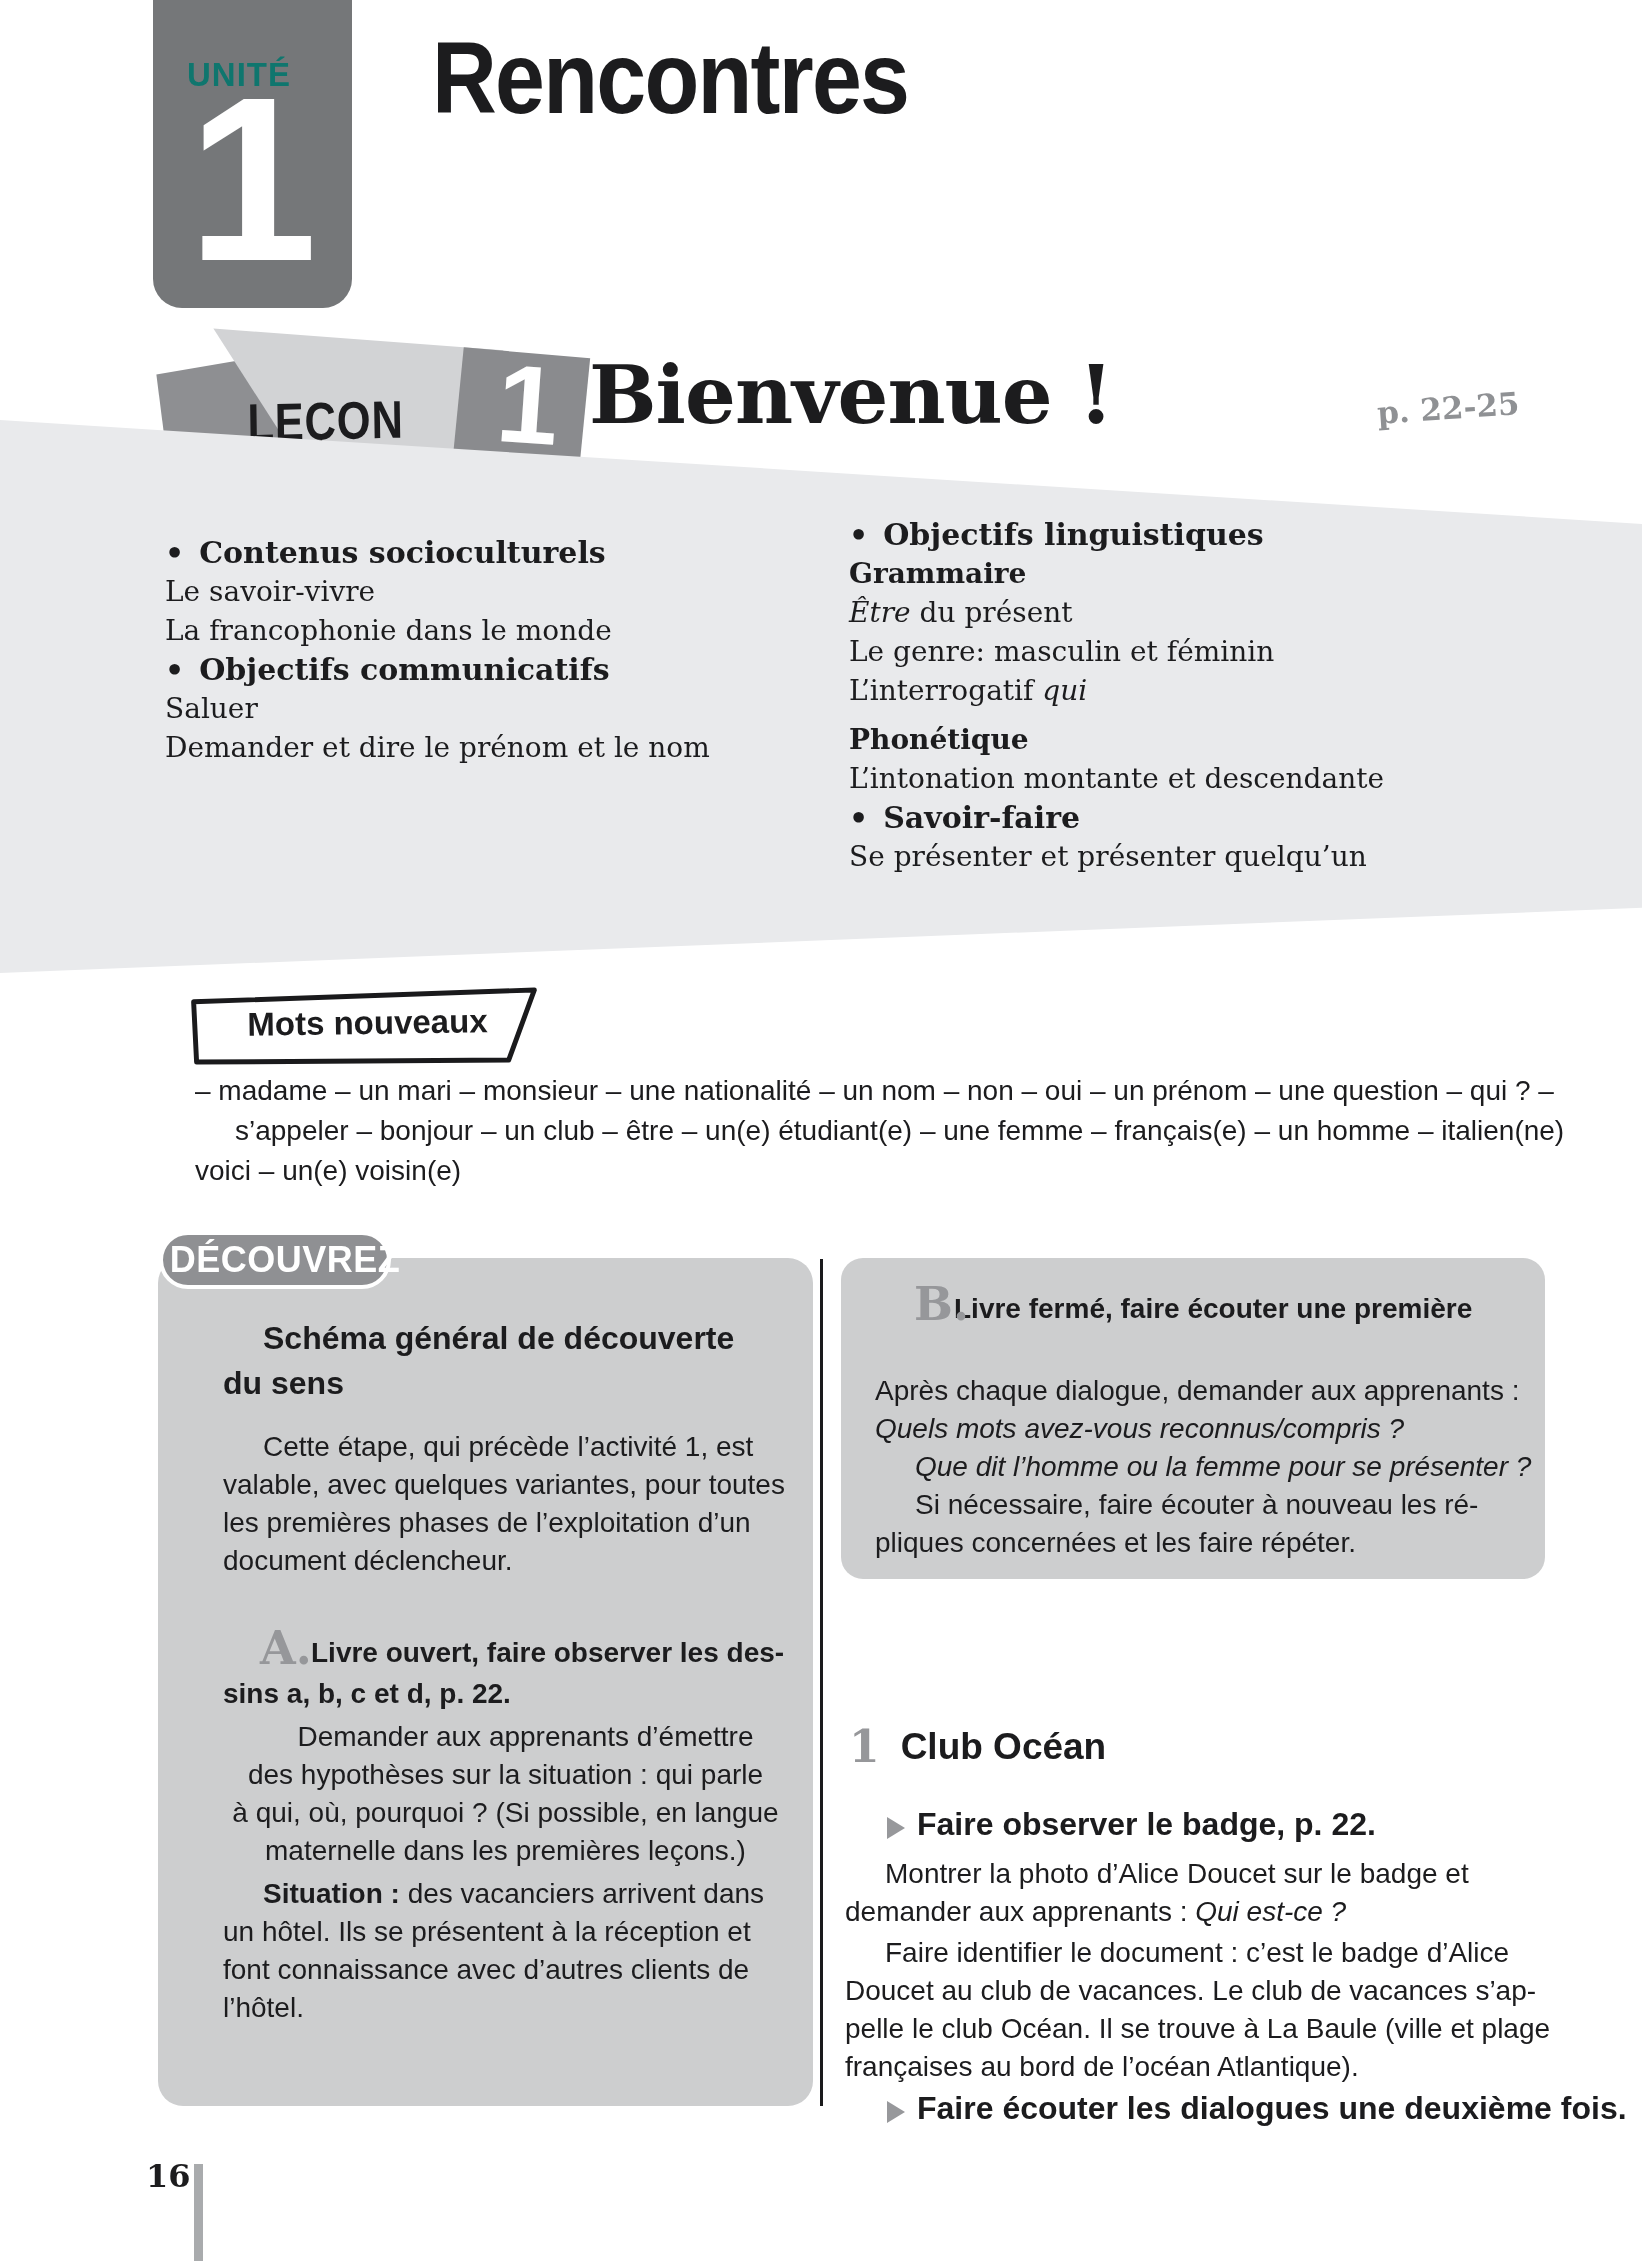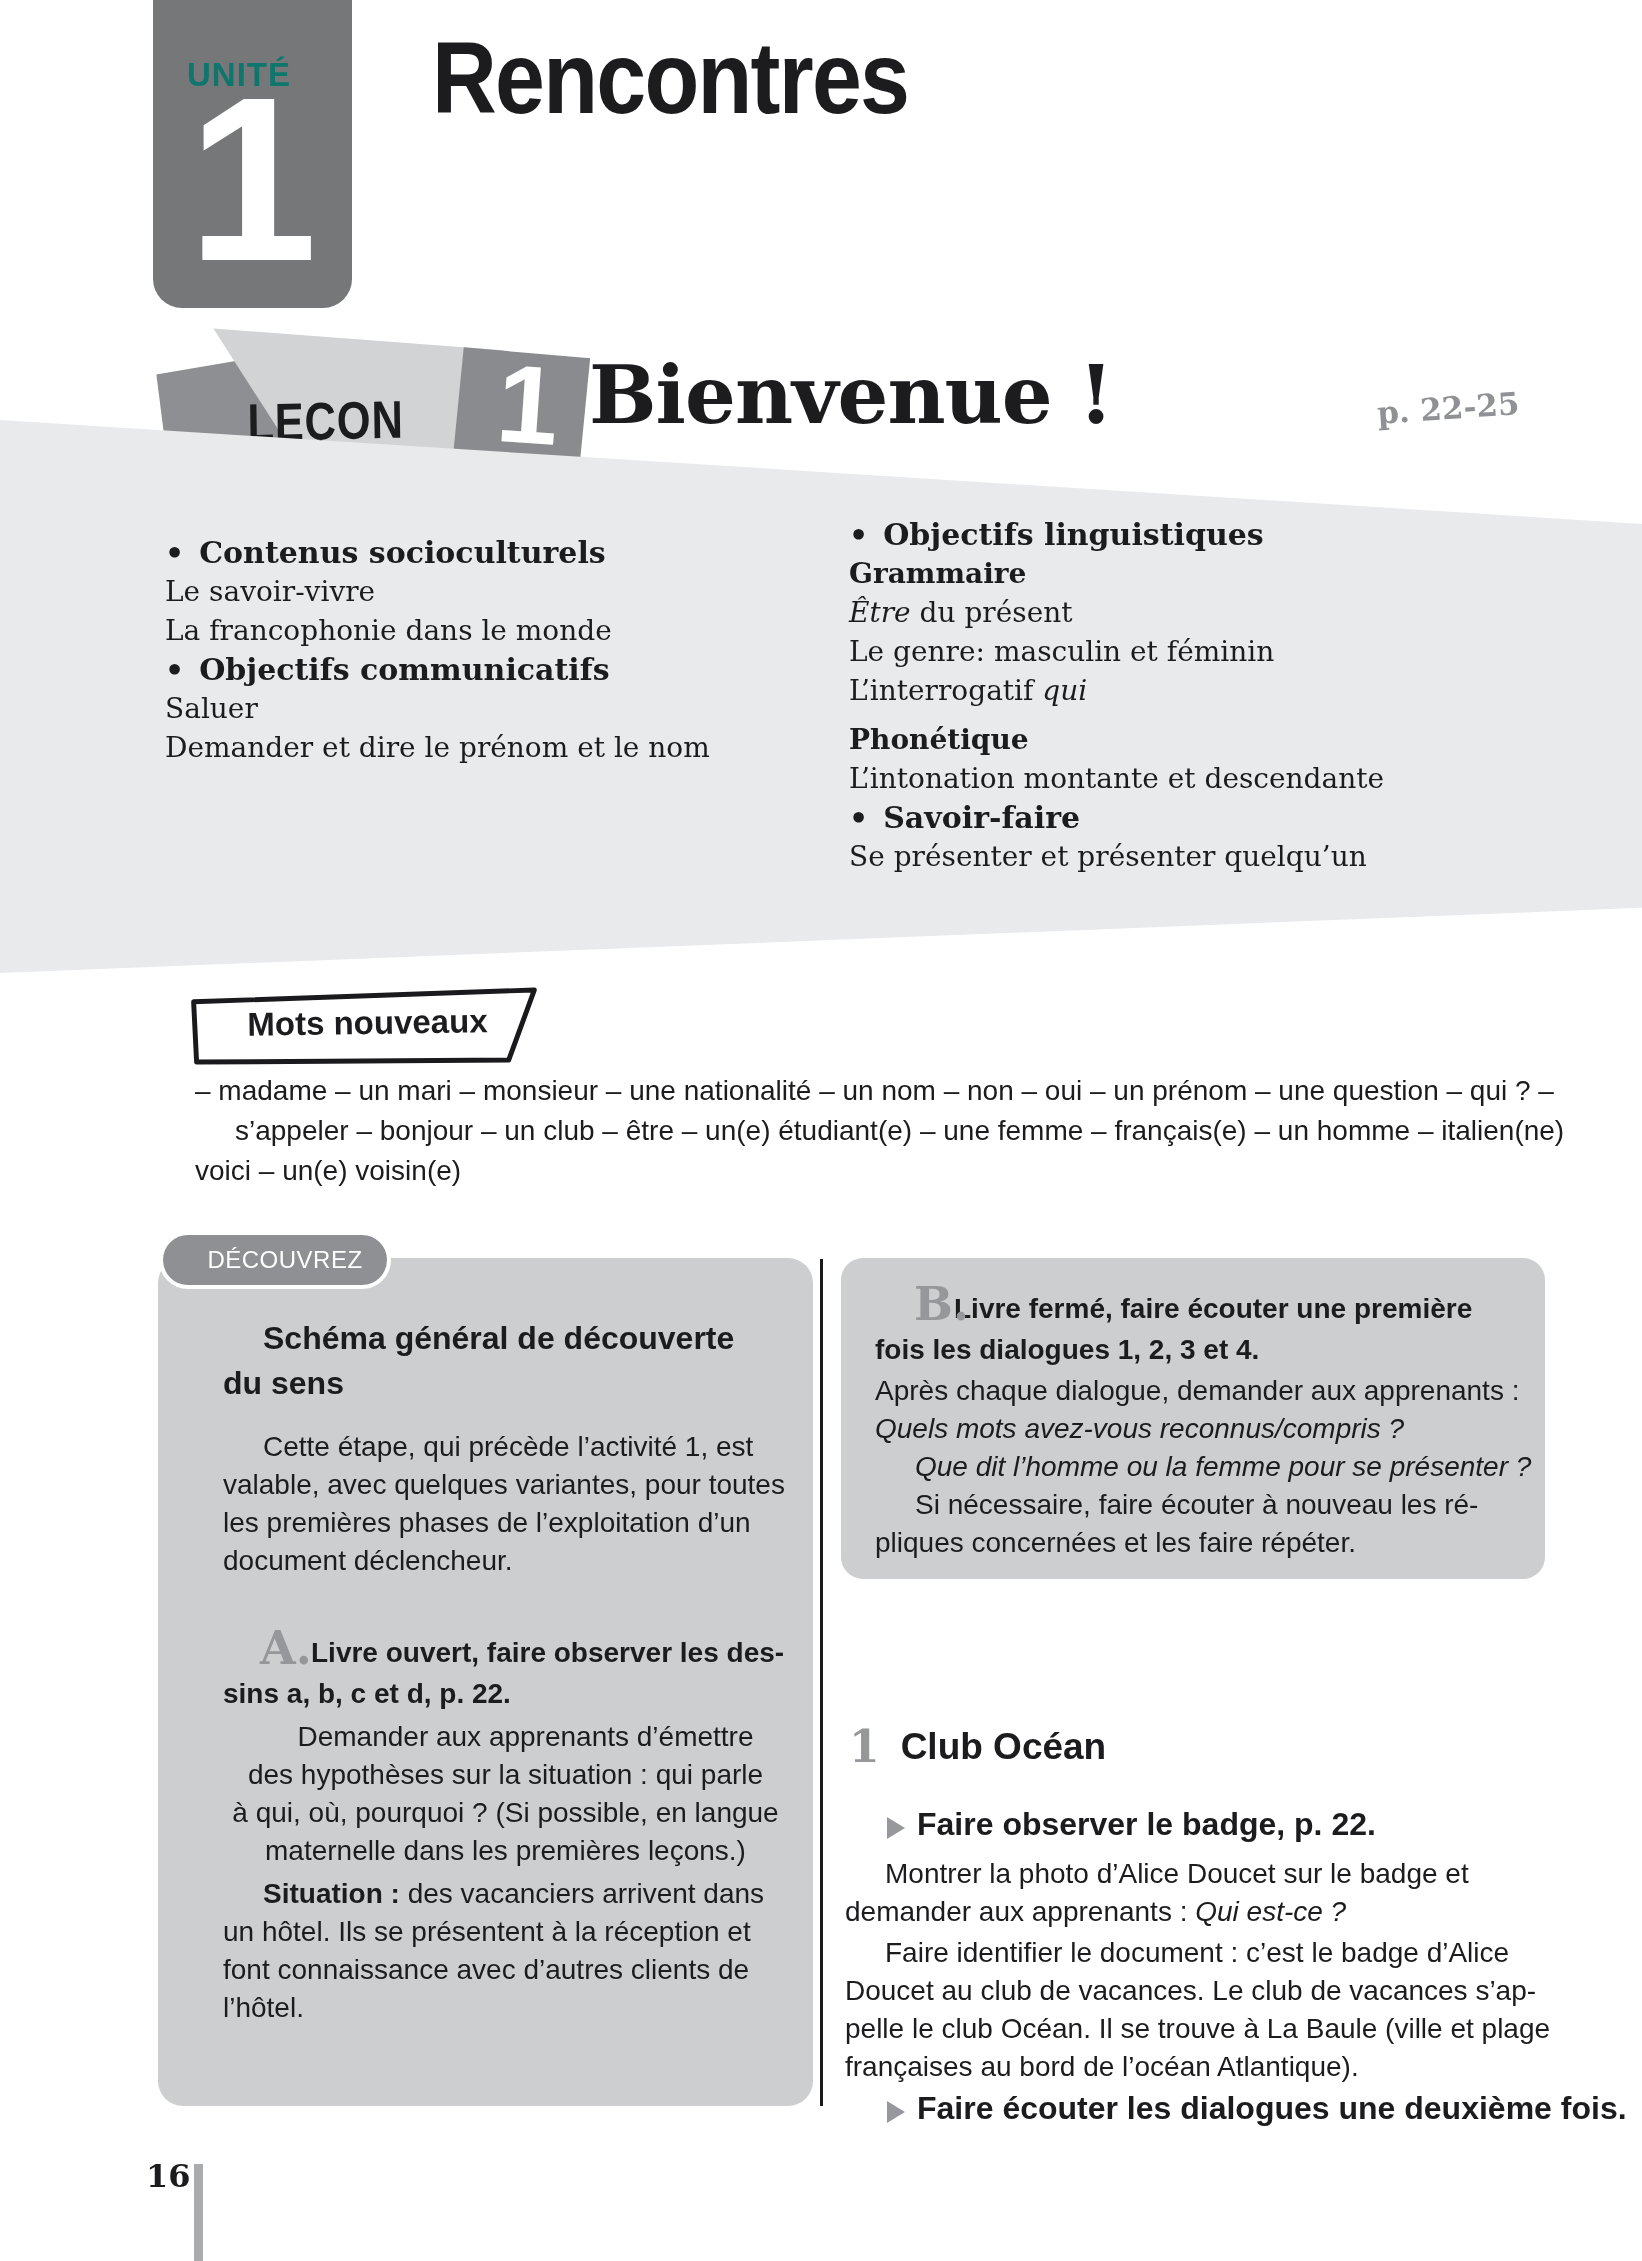--- a/index.html
+++ b/index.html
@@ -43,21 +43,21 @@
   #mots-box{left:188px;top:987px;width:352px;height:80px;}
   #mots-label{left:219px;top:1004px;width:297px;text-align:center;font-weight:bold;font-size:33px;
               transform:rotate(-0.8deg);}
   #mots-words{left:195px;top:1071px;width:1328px;font-size:28px;}
   #mots-words .ln{line-height:40px;white-space:nowrap;}
 
   
   #decouvrez-pill{left:159px;top:1231px;width:232px;height:58px;background:#8f9093;
                   border:4.5px solid #ffffff;border-radius:30px;box-sizing:border-box;z-index:3;
                   display:flex;align-items:center;justify-content:center;}
-  #decouvrez-pill span{color:#fff;font-weight:normal;font-size:24px;letter-spacing:0.5px;margin-left:20px;}
+  #decouvrez-pill span{color:#fff;font-weight:bold;font-size:36px;letter-spacing:0.5px;margin-left:20px;}
   #panel-left{left:158px;top:1258px;width:655px;height:848px;background:#cdcecf;border-radius:25px;z-index:1;}
   #divider{left:820px;top:1259px;width:2.5px;height:847px;background:#1a1a1c;}
   #panel-right{left:841px;top:1258px;width:704px;height:321px;background:#cdcecf;border-radius:22px;}
 
   .body-lines .ln{font-size:28px;line-height:38px;white-space:nowrap;}
   .ind{padding-left:40px;}
   .it{font-style:italic;}
   .bd{font-weight:bold;}
 
   #schema-heading{left:223px;top:1316px;width:565px;font-weight:bold;font-size:32px;line-height:45px;z-index:2;}
@@ -180,21 +180,20 @@
       <div class="ln"><span>un hôtel. Ils se présentent à la réception et</span></div>
       <div class="ln"><span>font connaissance avec d’autres clients de</span></div>
       <div class="ln"><span>l’hôtel.</span></div>
     </div>
 
   <div class="abs" id="b-block">
     <div class="ab-line bd">
       <span class="ab-letter">B.</span>
       <span>Livre fermé, faire écouter une première</span>
     </div>
-    <div class="ab-bold2 bd">fois les dialogues 1, 2, 3 et 4.</div>
   </div>
   <div class="abs body-lines" id="b-lines">
       <div class="ln"><span>Après chaque dialogue, demander aux apprenants :</span></div>
       <div class="ln it"><span>Quels mots avez-vous reconnus/compris ?</span></div>
       <div class="ln it ind"><span>Que dit l’homme ou la femme pour se présenter ?</span></div>
       <div class="ln ind"><span>Si nécessaire, faire écouter à nouveau les ré-</span></div>
       <div class="ln"><span>pliques concernées et les faire répéter.</span></div>
     </div>
 
   <div class="abs" id="act-head">

